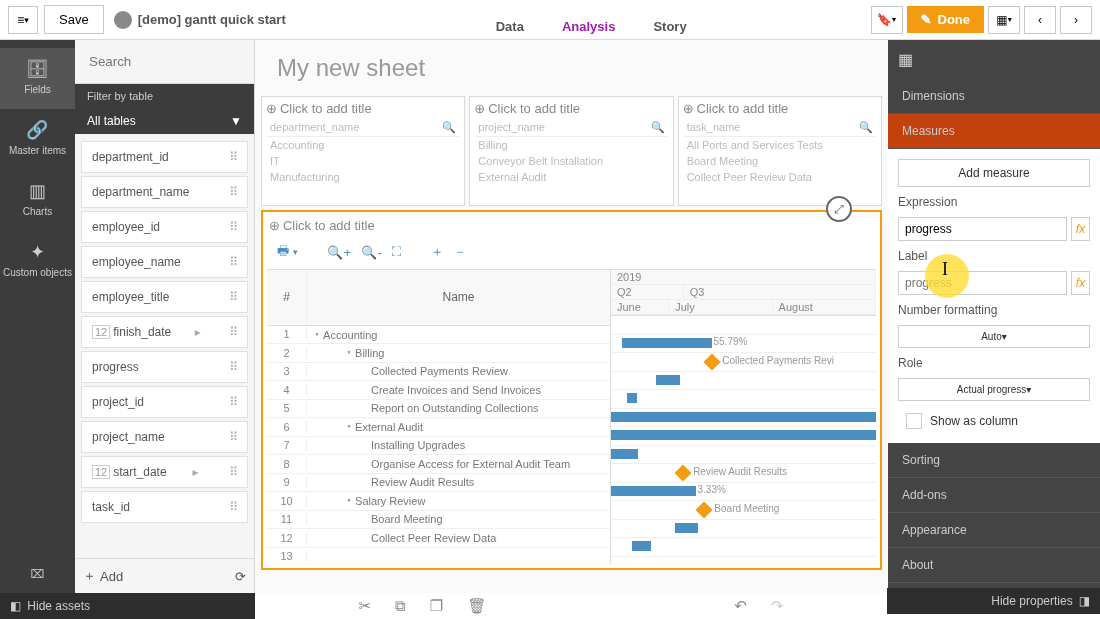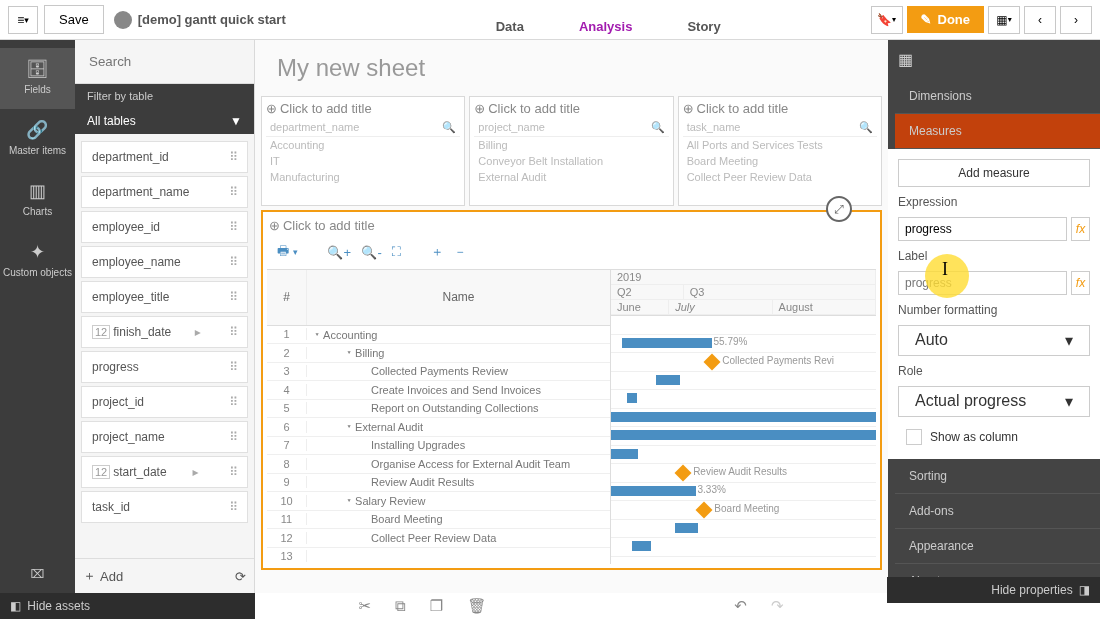--- a/index.html
+++ b/index.html
@@ -4,21 +4,21 @@
 <style>
 * { margin: 0; padding: 0; box-sizing: border-box; font-family: -apple-system, "Segoe UI", Arial, sans-serif; }
 body { width: 1100px; height: 619px; background: #fff; font-size: 12px; overflow: hidden; position: relative; }
 
 
 .topbar { height: 40px; display: flex; align-items: center; border-bottom: 1px solid #d9d9d9; padding: 0 8px; gap: 6px; }
 .menu-btn { width: 30px; height: 28px; border: 1px solid #c8c8c8; display: flex; align-items: center; justify-content: center; cursor: pointer; }
 .save-btn { padding: 6px 14px; border: 1px solid #c8c8c8; background: #fff; cursor: pointer; font-size: 13px; }
 .app-indicator { display: flex; align-items: center; gap: 6px; margin-left: 4px; color: #555; font-size: 13px; font-weight: 600; }
 .globe { width: 18px; height: 18px; border-radius: 50%; background: #888; }
-.top-tabs { display: flex; gap: 47px; margin-left: 200px; margin-top: 16px; }
+.top-tabs { display: flex; gap: 30px; margin-left: 200px; margin-top: 16px; }
 .top-tab { padding: 10px 4px; font-size: 13px; color: #555; cursor: pointer; border-bottom: 2px solid transparent; font-weight: 600; }
 .top-tab.active { color: #a21caf; border-bottom: 3px solid #4d7c0f; }
 .topbar-right { margin-left: auto; display: flex; gap: 4px; align-items: center; }
 .icon-btn { width: 32px; height: 28px; border: 1px solid #c8c8c8; background: #fff; display:flex; align-items:center; justify-content:center; cursor:pointer; }
 .done-btn { background: #f39c12; color: #fff; padding: 6px 14px; border: none; font-weight: 600; display:flex; align-items:center; gap:6px; cursor:pointer; font-size: 13px; }
 
 
 .main { display: flex; height: 553px; }
 
 
@@ -72,41 +72,41 @@
 .tl-cell { flex:1; padding:1px 6px; border-right:1px solid #eee; font-size:11px; }
 .bars { position:relative; }
 .bar-row { height:18.5px; border-bottom:1px solid #efefef; position:relative; }
 .bar { position:absolute; top:3px; height:10px; background:#4a8ec2; }
 .bar-label { position:absolute; left:102%; top:-2px; font-size:10px; white-space:nowrap; color:#999; }
 .diamond { position:absolute; top:3px; width:12px; height:12px; background:#f39c12; transform: rotate(45deg); }
 
 
 .prop-panel { width: 212px; background: #444; color:#ccc; display:flex; flex-direction:column; font-size:12px; }
 .prop-head-ic { padding:10px; color:#ccc; font-size:16px; }
-.prop-section { padding:10px 14px; border-bottom:1px solid #555; cursor:pointer;margin-left:7px; }
+.prop-section { padding:10px 14px; border-bottom:1px solid #555; cursor:pointer; }
 .prop-section.light { background:#c2410c; }
 .prop-body { background:#fff; color:#333; padding:10px; display:flex; flex-direction:column; gap:8px; }
 .prop-btn { background:#fff; border:1px solid #ccc; padding:6px; text-align:center; font-size:12px; cursor:pointer; }
 .prop-label { font-size:12px; color:#555; }
 .prop-input-row { display:flex; gap:4px; }
 .prop-input { flex:1; border:1px solid #ccc; padding:4px 6px; font-size:12px; }
 .fx-btn { width:30px; border:1px solid #ccc; display:flex; align-items:center; justify-content:center; color:#f39c12; font-style:italic; cursor:pointer; }
-.prop-select { width:100%; border:1px solid #ccc; padding:5px 16px; font-size:16px; display:flex; justify-content:space-between; cursor:pointer; }
+.prop-select { width:100%; border:1px solid #ccc; padding:5px 16px; font-size:10px; display:flex; justify-content:center; cursor:pointer; }
 .chk-row { display:flex; align-items:center; gap:8px; padding:4px 8px; font-size:12px; }
 .chk { width:16px; height:16px; border:1px solid #ccc; }
 
 
 .yellow-cursor { position:absolute; width:44px; height:44px; background:rgba(255,220,50,0.8); border-radius:50%; pointer-events:none; z-index:100; }
 .caret-cursor { position:absolute; font-size:18px; font-family: serif; color:#000; z-index:101; pointer-events:none; }
 
 
 .bottom-left { position:absolute; bottom:0; left:0; width:255px; height:26px; background:#2d2d2d; color:#ccc; display:flex; align-items:center; padding:0 10px; gap:6px; font-size:12px; }
 .bottom-mid { position:absolute; bottom:0; left:255px; right:213px; height:26px; display:flex; align-items:center; justify-content:center; gap:24px; }
 .bottom-mid span { color:#888; font-size:15px; cursor:pointer; }
-.bottom-right { position:absolute; bottom:16px; right:0; width:213px; height:26px; background:#2d2d2d; color:#ccc; display:flex; align-items:center; justify-content:flex-end; padding:0 10px; gap:6px; font-size:12px; }
+.bottom-right { position:absolute; bottom:5px; right:0; width:213px; height:26px; background:#2d2d2d; color:#ccc; display:flex; align-items:center; justify-content:flex-end; padding:0 10px; gap:6px; font-size:12px; }
 
 .expand-circle { position:absolute; top: 196px; right: 248px; width:26px; height:26px; border-radius:50%; background:#fff; border:2px solid #666; display:flex; align-items:center; justify-content:center; color:#666; z-index:10; cursor:pointer; }
 
 </style>
 </head>
 <body>
 
 <div class="topbar">
   <div class="menu-btn">≡ <span style="font-size:9px;">▾</span></div>
   <button class="save-btn">Save</button>
@@ -341,21 +341,21 @@
           <div class="timeline-head">
             <div class="tl-row">
                 <div class="tl-cell" style="flex:2;">2019</div>
               </div>
             <div class="tl-row">
               <div class="tl-cell" style="flex:0.5;">Q2</div>
               <div class="tl-cell" style="flex:1.5;">Q3</div>
             </div>
             <div class="tl-row">
               <div class="tl-cell" style="flex:0.5;">June</div>
-              <div class="tl-cell" style="flex:1;font-style:italic;">July</div>
+              <div class="tl-cell" style="flex:1;">July</div>
               <div class="tl-cell" style="flex:1;">August</div>
             </div>
           </div>
           <div class="bars" id="bars">
               <div class="bar-row"></div>
               <div class="bar-row">
                 <div class="bar" style="left: 4%; width: 34%;">
                   <span class="bar-label">55.79%</span>
                 </div>
               </div>

